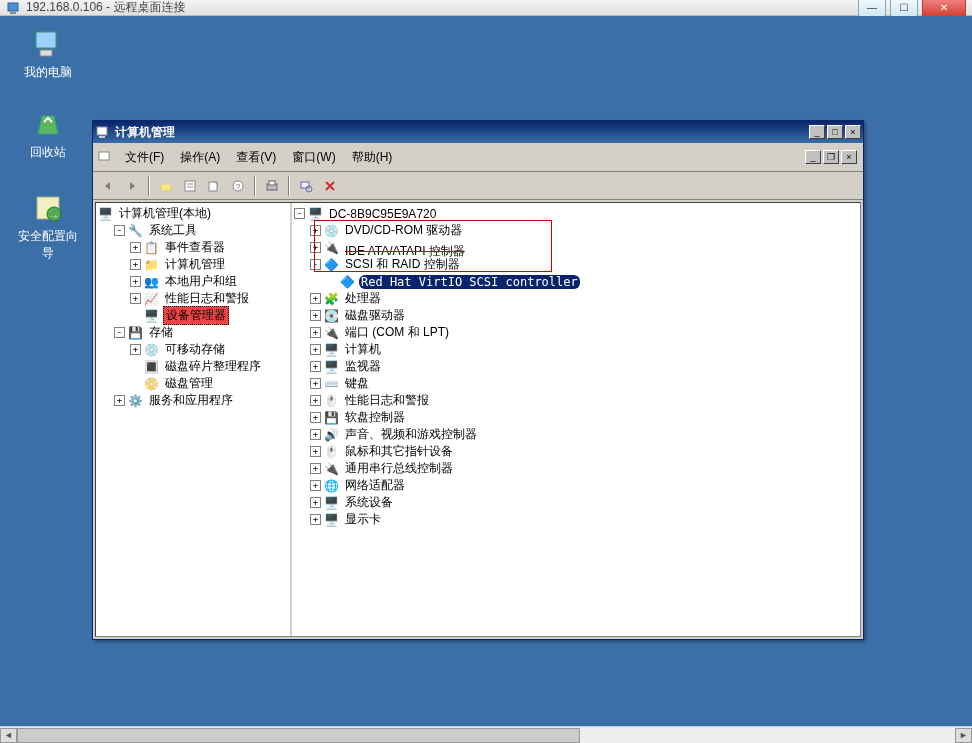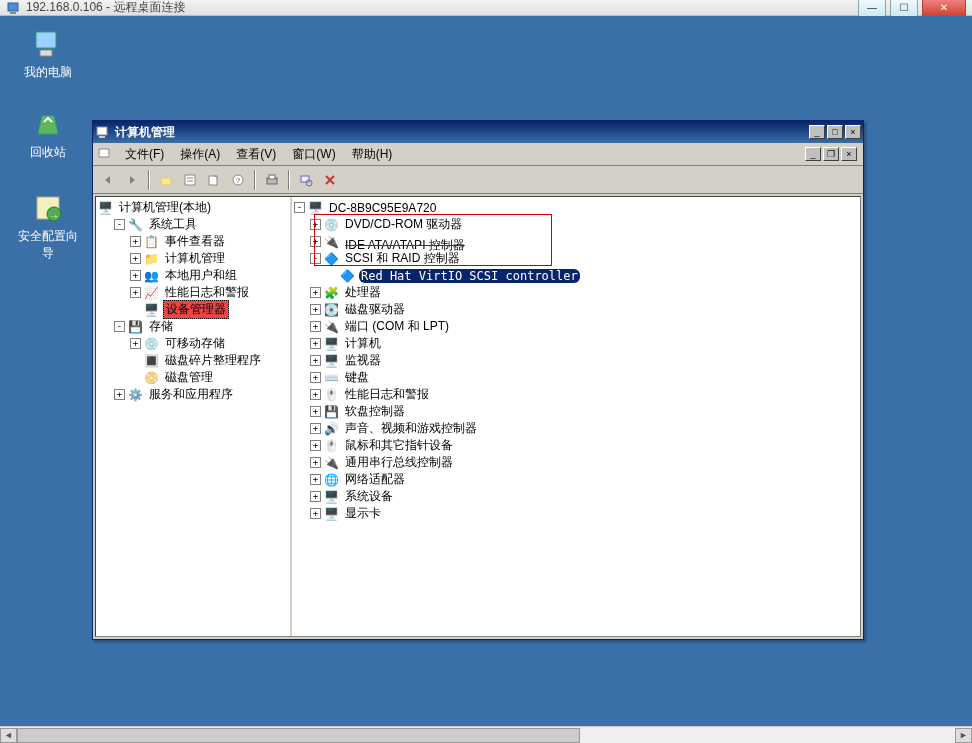--- a/index.html
+++ b/index.html
@@ -20,21 +20,21 @@
 .desktop-icon .di-img { width:32px; height:32px; margin:0 auto 4px; display:flex; align-items:center; justify-content:center; }
 
 
 .inner-window { position:absolute; left:92px; top:104px; width:772px; height:520px; border:1px solid #0a246a; background:#d4d0c8; display:flex; flex-direction:column; box-shadow: 2px 2px 3px rgba(0,0,0,0.3); }
 .inner-titlebar { height:22px; background:linear-gradient(#08246b,#3a6ea5); color:#fff; display:flex; align-items:center; padding:0 2px; }
 .inner-title-icon { width:16px; height:16px; margin-right:4px; display:flex; align-items:center; justify-content:center; }
 .inner-title { flex:1; font-size:12px; font-weight:bold; }
 .xp-caption-btns { display:flex; gap:2px; }
 .xp-cap { width:16px; height:14px; background:#c0c0c0; border:1px solid #fff; border-right-color:#404040; border-bottom-color:#404040; display:flex; align-items:center; justify-content:center; font-size:9px; color:#000; }
 
-.menubar { height:23px; background:#d4d0c8; border-bottom:1px solid #808080; display:flex; align-items:center; padding:0 4px; }
+.menubar { height:29px; background:#d4d0c8; border-bottom:1px solid #808080; display:flex; align-items:center; padding:0 4px; }
 .menubar-left { display:flex; align-items:center; }
 .menu-icon { width:16px; height:16px; margin-right:4px; display:flex; align-items:center; justify-content:center; }
 .menu-item { padding:2px 8px; }
 .menubar-right { margin-left:auto; display:flex; gap:2px; padding-right:2px;}
 
 .toolbar { height:28px; background:#d4d0c8; border-bottom:1px solid #808080; display:flex; align-items:center; padding:0 4px; gap:2px; }
 .tool-btn { width:22px; height:22px; border:1px solid #d4d0c8; display:flex; align-items:center; justify-content:center; }
 .tool-sep { width:2px; height:20px; border-left:1px solid #808080; border-right:1px solid #fff; margin:0 3px; }
 
 .panes { flex:1; display:flex; background:#fff; margin:2px; border:1px solid #808080; border-top-color:#404040; border-left-color:#404040; }

